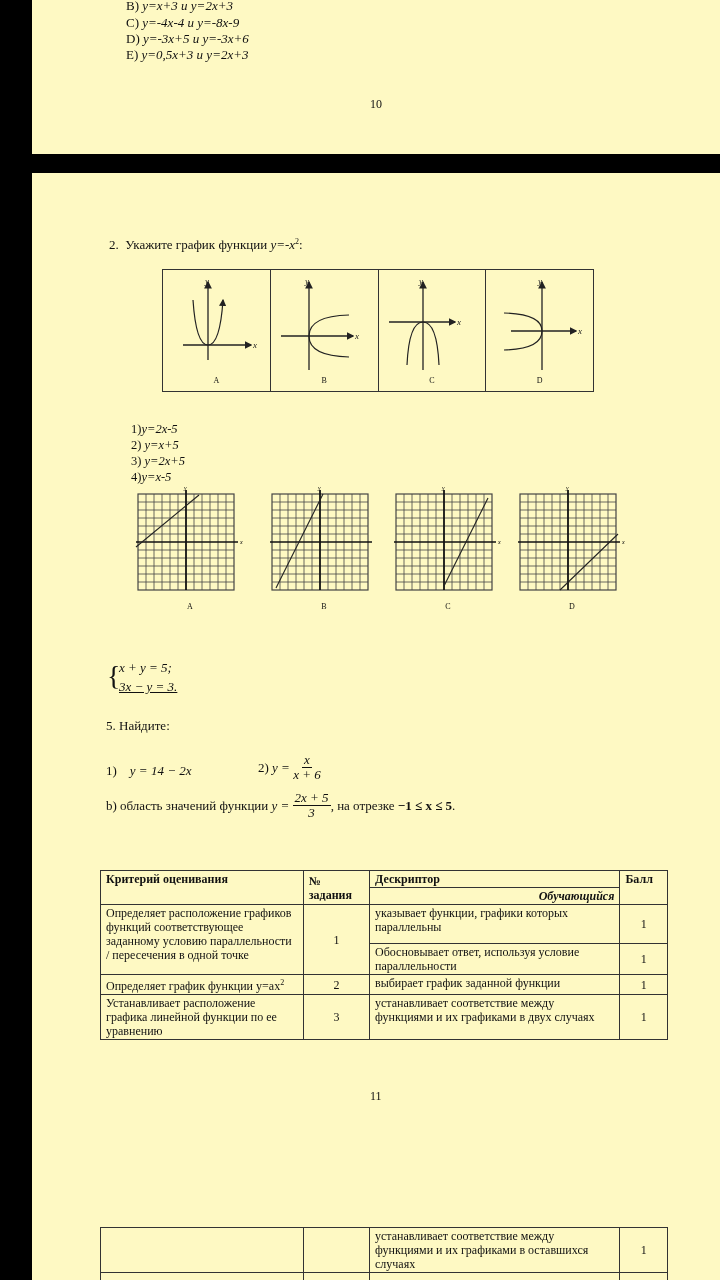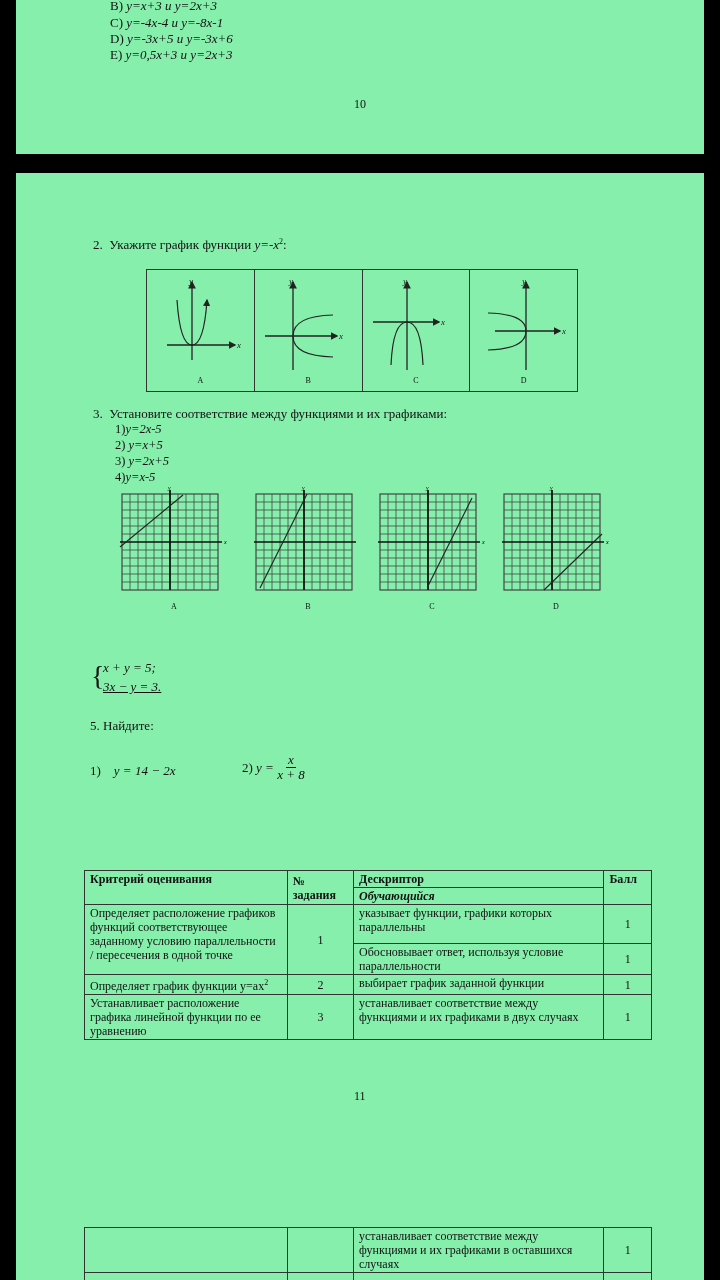--- a/index.html
+++ b/index.html
@@ -1,50 +1,50 @@
 <!DOCTYPE html>
 <html><head>
 <meta charset="utf-8">
 <style>
   html, body { margin:0; padding:0; }
   body { width:720px; height:1280px; background:#000; position:relative; overflow:hidden;
          font-family:"Liberation Serif", "DejaVu Serif", serif; color:#111; }
-  .page { position:absolute; left:16px; width:688px; background:#86efac; }
+  .page { position:absolute; left:32px; width:688px; background:#fef9c3; }
   .p1 { top:0; height:154px; }
   .p2 { top:173px; height:1128px; }
   .p3 { top:1163px; height:111px; }
   .opt { position:absolute; left:94px; font-size:13px; line-height:15px; white-space:nowrap; }
   .opt i { font-style:italic; }
   .pagenum { position:absolute; font-size:12px; }
   .qtitle { position:absolute; font-size:13px; white-space:nowrap; }
   .qline { position:absolute; font-size:12.5px; font-style:italic; white-space:nowrap; line-height:14px; }
   .qline .n { font-style:normal; }
   .graphs2 { position:absolute; left:130px; top:96px; width:430px; height:121px; border:1.5px solid #333; display:flex; }
   .graphs2 .cell { flex:1; border-right:1px solid #333; position:relative; }
   .graphs2 .cell:last-child { border-right:none; }
   .cell .lbl { position:absolute; bottom:6px; left:0; right:0; text-align:center; font-size:8px; }
   .grid-wrap { position:absolute; top:313px; width:112px; height:125px; }
   .grid-wrap .lbl { position:absolute; bottom:0; left:0; right:0; text-align:center; font-size:8px; }
   .sys { position:absolute; font-size:13px; font-family:"Liberation Serif", serif; }
   table.crit { position:absolute; border-collapse:collapse; font-size:12px; line-height:14px; }
   table.crit td, table.crit th { border:1px solid #333; padding:1px 5px; vertical-align:top; }
   table.crit th { font-weight:bold; text-align:left; vertical-align:middle; }
   table.crit td.c { text-align:center; vertical-align:middle; }
-  .bi { font-weight:bold; font-style:italic; }
+  .bi { font-weight:bold; font-style:italic;text-align:right; }
   sup { font-size:8px; }
   .frac { display:inline-flex; flex-direction:column; align-items:center; vertical-align:middle; font-style:italic; }
   .frac .num { border-bottom:1px solid #111; padding:0 2px; line-height:14px; }
   .frac .den { line-height:14px; }
 </style>
 </head>
 <body>
 
 <div class="page p1">
   <div class="opt" style="top:-2px"><span>B)</span> <i>y=x+3  и y=2x+3</i></div>
-  <div class="opt" style="top:15px"><span>C)</span> <i>y=-4x-4 и y=-8x-1</i></div>
+  <div class="opt" style="top:15px"><span>C)</span> <i>y=-4x-4 и y=-8x-9</i></div>
   <div class="opt" style="top:31px"><span>D)</span> <i>y=-3x+5 и y=-3x+6</i></div>
   <div class="opt" style="top:47px"><span>E)</span> <i>y=0,5x+3 и y=2x+3</i></div>
   <div class="pagenum" style="left:338px; top:97px">10</div>
 </div>
 
 <div class="page p2">
 
   <div class="qtitle" style="left:77px; top:64px">
     <span>2.</span>&nbsp;&nbsp;<span>Укажите график функции </span><i>y=-x</i><sup>2</sup><span>:</span>
   </div>
@@ -94,23 +94,20 @@
         <line x1="56" y1="100" x2="56" y2="12" stroke="#222" stroke-width="1.3" marker-end="url(#ar)"></line>
         <line x1="25" y1="61" x2="90" y2="61" stroke="#222" stroke-width="1.3" marker-end="url(#ar)"></line>
         <path d="M18,43 Q56,44 56,61 Q56,79 18,80" fill="none" stroke="#222" stroke-width="1.2"></path>
         <text x="52" y="14" font-size="9" font-style="italic" fill="#222">y</text>
         <text x="92" y="64" font-size="9" font-style="italic" fill="#222">x</text>
       </svg>
       <div class="lbl">D</div>
     </div>
   </div>
 
-  <div class="qtitle" style="left:77px; top:233px">
-    <span>3.</span>&nbsp;&nbsp;<span>Установите соответствие между функциями и их графиками:</span>
-  </div>
   <div class="qline" style="left:99px; top:249px"><span class="n">1)</span><span>y=2x-5</span></div>
   <div class="qline" style="left:99px; top:265px"><span class="n">2)</span> <span>y=x+5</span></div>
   <div class="qline" style="left:99px; top:281px"><span class="n">3)</span> <span>y=2x+5</span></div>
   <div class="qline" style="left:99px; top:297px"><span class="n">4)</span><span>y=x-5</span></div>
 
   <div class="grid-wrap" style="left:102px">
     <svg width="112" height="112" viewBox="0 0 112 112">
       <g stroke="#444" stroke-width="0.8">
         <rect x="4" y="8" width="96" height="96" fill="none" stroke-width="1.2"></rect>
         <path d="M12,8V104M20,8V104M28,8V104M36,8V104M44,8V104M60,8V104M68,8V104M76,8V104M84,8V104M92,8V104M4,16H100M4,24H100M4,32H100M4,40H100M4,48H100M4,64H100M4,72H100M4,80H100M4,88H100M4,96H100"></path>
@@ -170,22 +167,29 @@
   <div class="sys" style="left:87px; top:506px; font-style:italic;text-decoration:underline;">3x − y = 3.</div>
 
   <div class="qtitle" style="left:74px; top:545px">5. Найдите:</div>
   <div class="qtitle" style="left:74px; top:590px">
     <span>1)</span>&nbsp;&nbsp;&nbsp;&nbsp;<i>y = 14 − 2x</i>
   </div>
   <div class="qtitle" style="left:226px; top:580px">
     <span style="vertical-align:middle">2)</span>&nbsp;<i style="vertical-align:middle">y =</i>
     <span class="frac">
         <span class="num">x</span>
-        <span class="den">x + 8</span>
+        <span class="den">x + 6</span>
       </span>
+  </div>
+  <div class="qtitle" style="left:74px; top:618px">
+    <span style="vertical-align:middle">b) область значений функции </span><i style="vertical-align:middle">y =</i>
+    <span class="frac">
+        <span class="num">2x + 5</span>
+        <span class="den">3</span>
+      </span><span style="vertical-align:middle">, на отрезке </span><b style="vertical-align:middle">−1 ≤ x ≤ 5</b><span style="vertical-align:middle">.</span>
   </div>
 
   <table class="crit" style="left:68px; top:697px; width:568px;">
     <colgroup>
         <col style="width:196px">
         <col style="width:64px">
         <col style="width:242px">
         <col style="width:46px">
       </colgroup>
     <tbody>

